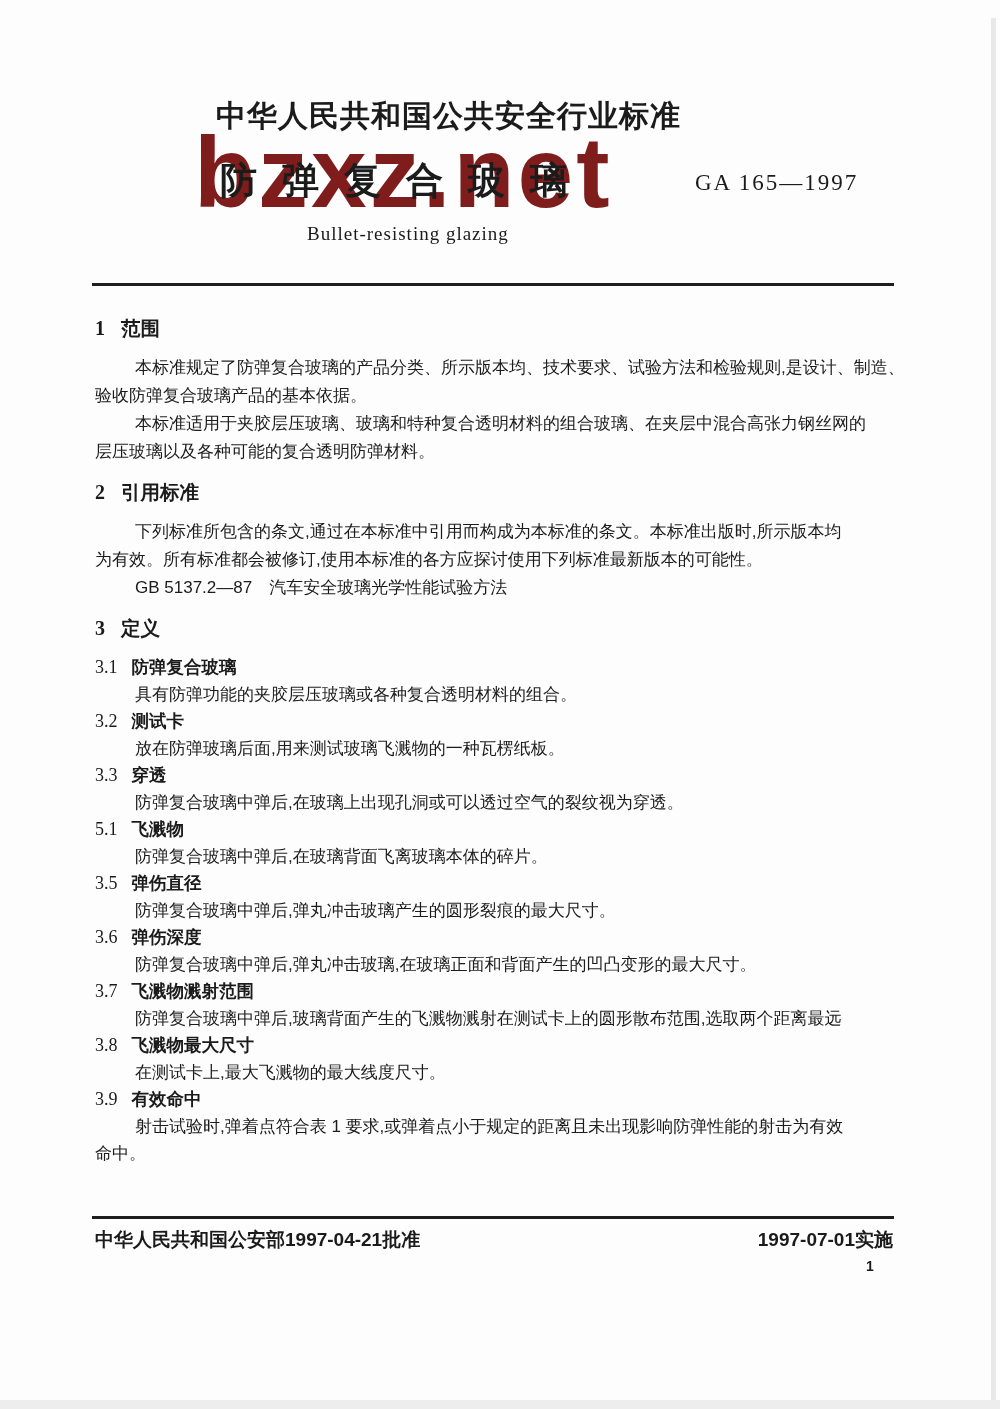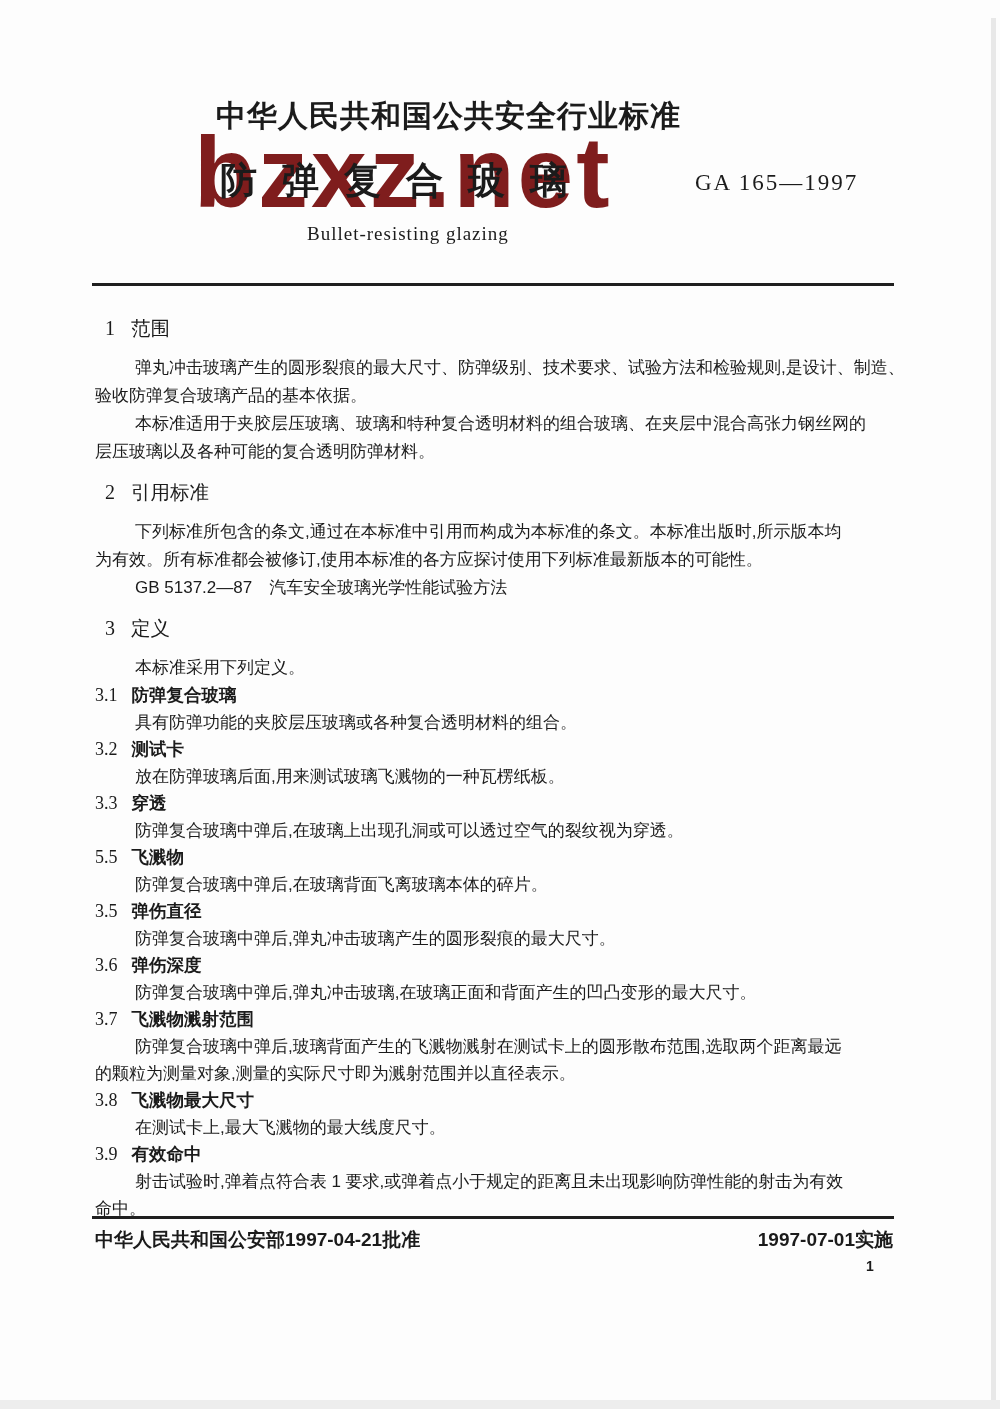--- a/index.html
+++ b/index.html
@@ -36,21 +36,21 @@
   }
   .subtitle {
     left:307px; top:223px;
     font-family:"Liberation Serif", serif;
     font-size:19px; font-weight:normal; letter-spacing:1px; white-space:nowrap;
   }
   .rule-top { left:92px; top:283px; width:802px; height:3px; background:#1f1f1f; }
 
   
   .content { left:95px; top:314px; width:810px; }
-  .h1 { font-size:19.5px; font-weight:normal; height:28px; line-height:28px; margin-bottom:12px; white-space:nowrap;margin-left:10px; }
+  .h1 { font-size:19.5px; font-weight:bold; height:28px; line-height:28px; margin-bottom:12px; white-space:nowrap; }
   .h1.mt { margin-top:12px; }
   .h1 .num { font-family:"Liberation Serif", serif; font-size:20px; margin-right:16px; }
   .ln { font-size:17px; height:28px; line-height:28px; white-space:nowrap; }
   .ind { padding-left:40px; }
   .sec3 .ln, .sec3 .dh { height:27px; line-height:27px; }
   .dh { font-size:17.5px; white-space:nowrap; }
   .dh .num { font-family:Liberation Serif, serif; font-size:18px; margin-right:14px; }
   .dh .ttl { font-weight:bold; }
 
   
@@ -70,73 +70,71 @@
 <div class="abs doc-title">防弹复合玻璃</div>
 <div class="abs std-no">GA 165—1997</div>
 <div class="abs subtitle">Bullet-resisting glazing</div>
 <div class="abs rule-top"></div>
 
 <div class="abs content">
 
   <div class="h1">
     <span class="num">1</span><span>范围</span>
   </div>
-  <div class="ln ind">弹丸冲击玻璃产生的圆形裂痕的最大尺寸、防弹级别、技术要求、试验方法和检验规则,是设计、制造、</div>
+  <div class="ln ind">本标准规定了防弹复合玻璃的产品分类、所示版本均、技术要求、试验方法和检验规则,是设计、制造、</div>
   <div class="ln">验收防弹复合玻璃产品的基本依据。</div>
   <div class="ln ind">本标准适用于夹胶层压玻璃、玻璃和特种复合透明材料的组合玻璃、在夹层中混合高张力钢丝网的</div>
   <div class="ln">层压玻璃以及各种可能的复合透明防弹材料。</div>
 
   <div class="h1 mt">
     <span class="num">2</span><span>引用标准</span>
   </div>
   <div class="ln ind">下列标准所包含的条文,通过在本标准中引用而构成为本标准的条文。本标准出版时,所示版本均</div>
   <div class="ln">为有效。所有标准都会被修订,使用本标准的各方应探讨使用下列标准最新版本的可能性。</div>
   <div class="ln ind">GB 5137.2—87　汽车安全玻璃光学性能试验方法</div>
 
   <div class="h1 mt">
     <span class="num">3</span><span>定义</span>
   </div>
   <div class="sec3">
-    <div class="ln ind" style="height:28px;line-height:28px;">本标准采用下列定义。</div>
 
     <div class="dh">
       <span class="num">3.1</span><span class="ttl">防弹复合玻璃</span>
     </div>
     <div class="ln ind">具有防弹功能的夹胶层压玻璃或各种复合透明材料的组合。</div>
 
     <div class="dh">
       <span class="num">3.2</span><span class="ttl">测试卡</span>
     </div>
     <div class="ln ind">放在防弹玻璃后面,用来测试玻璃飞溅物的一种瓦楞纸板。</div>
 
     <div class="dh">
       <span class="num">3.3</span><span class="ttl">穿透</span>
     </div>
     <div class="ln ind">防弹复合玻璃中弹后,在玻璃上出现孔洞或可以透过空气的裂纹视为穿透。</div>
 
     <div class="dh">
-      <span class="num">5.5</span><span class="ttl">飞溅物</span>
+      <span class="num">5.1</span><span class="ttl">飞溅物</span>
     </div>
     <div class="ln ind">防弹复合玻璃中弹后,在玻璃背面飞离玻璃本体的碎片。</div>
 
     <div class="dh">
       <span class="num">3.5</span><span class="ttl">弹伤直径</span>
     </div>
     <div class="ln ind">防弹复合玻璃中弹后,弹丸冲击玻璃产生的圆形裂痕的最大尺寸。</div>
 
     <div class="dh">
       <span class="num">3.6</span><span class="ttl">弹伤深度</span>
     </div>
     <div class="ln ind">防弹复合玻璃中弹后,弹丸冲击玻璃,在玻璃正面和背面产生的凹凸变形的最大尺寸。</div>
 
     <div class="dh">
       <span class="num">3.7</span><span class="ttl">飞溅物溅射范围</span>
     </div>
     <div class="ln ind">防弹复合玻璃中弹后,玻璃背面产生的飞溅物溅射在测试卡上的圆形散布范围,选取两个距离最远</div>
-    <div class="ln">的颗粒为测量对象,测量的实际尺寸即为溅射范围并以直径表示。</div>
 
     <div class="dh">
       <span class="num">3.8</span><span class="ttl">飞溅物最大尺寸</span>
     </div>
     <div class="ln ind">在测试卡上,最大飞溅物的最大线度尺寸。</div>
 
     <div class="dh">
       <span class="num">3.9</span><span class="ttl">有效命中</span>
     </div>
     <div class="ln ind">射击试验时,弹着点符合表 1 要求,或弹着点小于规定的距离且未出现影响防弹性能的射击为有效</div>

